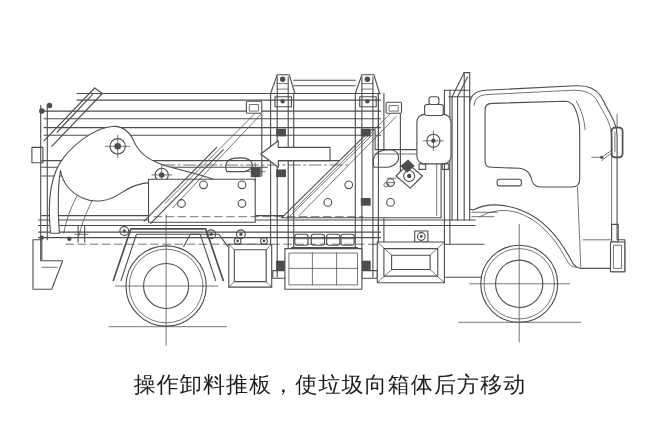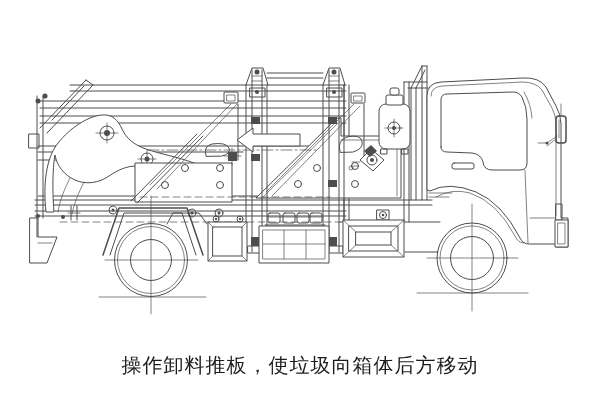--- a/index.html
+++ b/index.html
@@ -10,21 +10,21 @@
   .ln{stroke:var(--line);fill:none;stroke-width:1;stroke-linecap:round;stroke-linejoin:round;}
   .thin{stroke-width:0.7;}
   .b15{stroke-width:1.5;}
   .wf{fill:#ffffff;stroke:var(--line);stroke-width:1;stroke-linejoin:round;}
   .dk{fill:var(--line);stroke:none;}
   .dash{stroke-dasharray:7 4;}
   .dashdot{stroke-dasharray:11 3 2 3;}
   .caption{
     position:absolute;left:0;top:336px;width:600px;text-align:center;
     font-family:"Liberation Serif","DejaVu Serif",serif;
-    font-size:20px;color:var(--text);letter-spacing:1px;white-space:nowrap;margin-top:16px;
+    font-size:20px;color:var(--text);letter-spacing:1px;white-space:nowrap;
   }
 </style>
 </head>
 <body>
 
 <div class="stage">
 
 <svg width="600" height="400" viewBox="0 0 600 400">
 
   <g>

